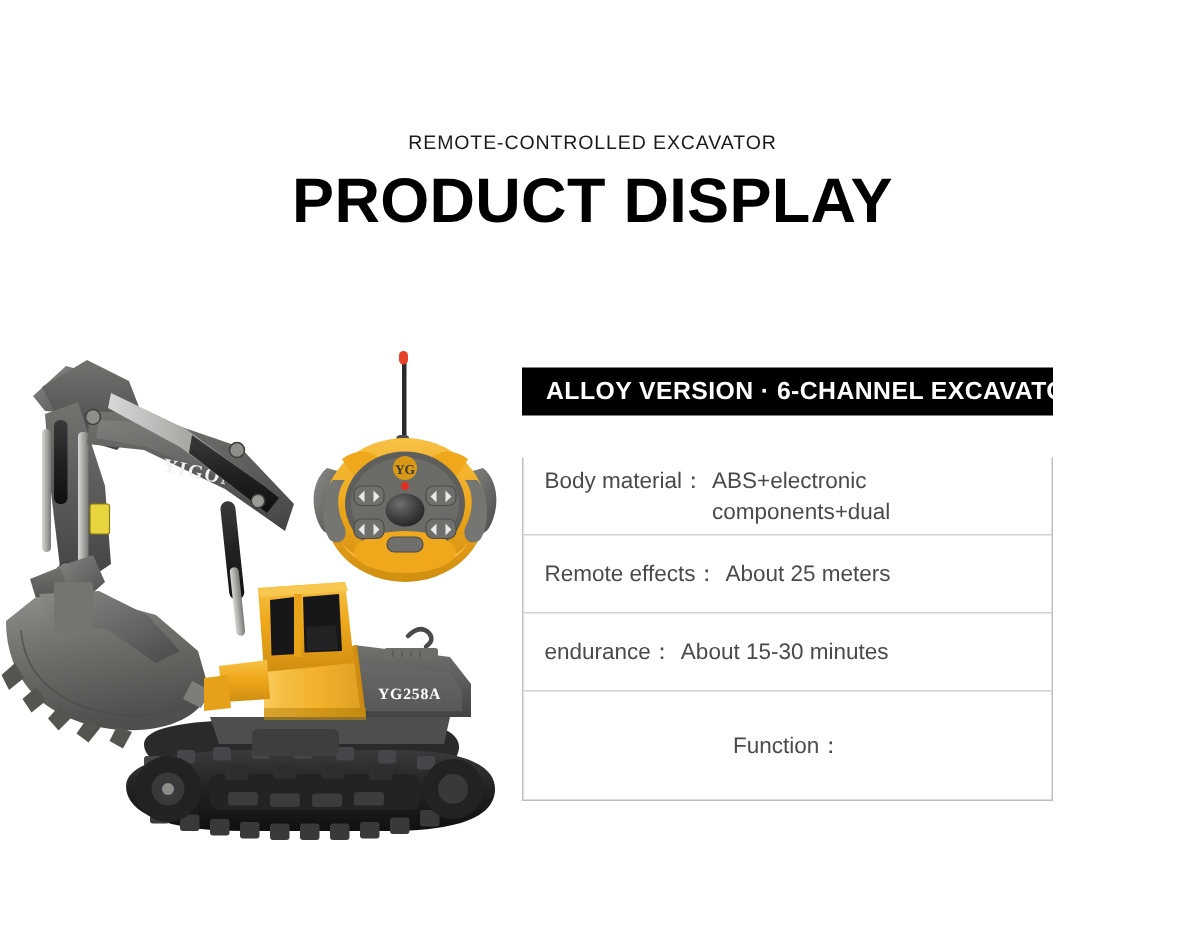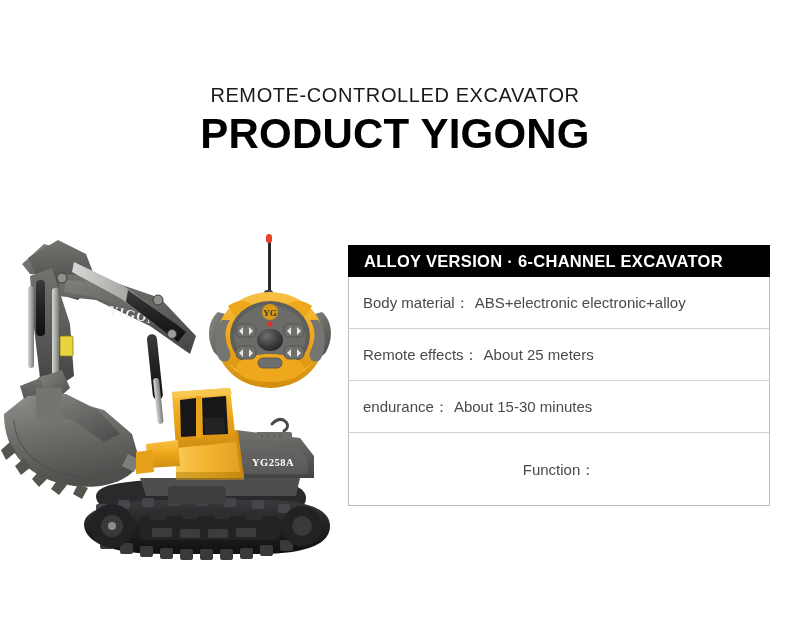--- a/index.html
+++ b/index.html
@@ -18,21 +18,21 @@
 
   
   .header {
     position: absolute;
     left: 0;
     top: 84px;
     width: 790px;
     text-align: center;
   }
   .subtitle {
-    font-size: 20px;
+    font-size: 13px;
     letter-spacing: 0.6px;
     font-weight: 400;
     color: #1a1a1a;
     line-height: 22px;
     white-space: nowrap;
   }
   .maintitle {
     font-size: 42px;
     font-weight: 700;
     letter-spacing: 0.2px;
@@ -50,40 +50,41 @@
     width: 340px;
     height: 344px;
   }
   .photo svg { display: block; }
 
   
   .spec-table {
     position: absolute;
     left: 348px;
     top: 245px;
-    width: 422px;
+    width: 354px;
     box-sizing: border-box;
   }
   .spec-header {
     background: #000000;
     color: #ffffff;
     font-size: 16.5px;
     font-weight: 700;
     letter-spacing: 0.3px;
     height: 32px;
     line-height: 32px;
     padding-left: 16px;
     box-sizing: border-box;
     white-space: nowrap;
   }
   .spec-body {
     border-left: 1px solid #bfbfbf;
     border-right: 1px solid #bfbfbf;
     border-bottom: 1px solid #bfbfbf;
     box-sizing: border-box;
+    margin-top: 28px;
   }
   .spec-row {
     border-bottom: 1px solid #d2d2d2;
     box-sizing: border-box;
     display: flex;
     align-items: center;
     padding: 0 14px;
     min-height: 52px;
     font-size: 15px;
     color: #4a4a4a;
@@ -107,21 +108,21 @@
   }
   .spec-value-wrap {
     max-width: 330px;
   }
 </style>
 </head>
 <body>
 
 <div class="header">
   <div class="subtitle">REMOTE-CONTROLLED EXCAVATOR</div>
-  <div class="maintitle">PRODUCT YIGONG</div>
+  <div class="maintitle">PRODUCT DISPLAY</div>
 </div>
 
 <div class="photo">
 <svg viewBox="0 0 340 344" width="340" height="344" xmlns="http://www.w3.org/2000/svg">
   <defs>
     <linearGradient id="gYellow" x1="0" y1="0" x2="0" y2="1">
       <stop offset="0%" stop-color="#f7c145"></stop>
       <stop offset="45%" stop-color="#efa81c"></stop>
       <stop offset="100%" stop-color="#d08e10"></stop>
     </linearGradient>
@@ -360,21 +361,21 @@
 </svg>
 </div>
 
 <div class="spec-table">
   <div class="spec-header">ALLOY VERSION · 6-CHANNEL EXCAVATOR</div>
   <div class="spec-body">
 
     <div class="spec-row">
       <div class="spec-line">
         <span class="spec-label">Body material：</span>
-        <span class="spec-value">ABS+electronic electronic+alloy</span>
+        <span class="spec-value">ABS+electronic components+dual</span>
       </div>
     </div>
 
     <div class="spec-row">
       <div class="spec-line">
         <span class="spec-label">Remote effects：</span>
         <span class="spec-value">About 25 meters</span>
       </div>
     </div>
 

